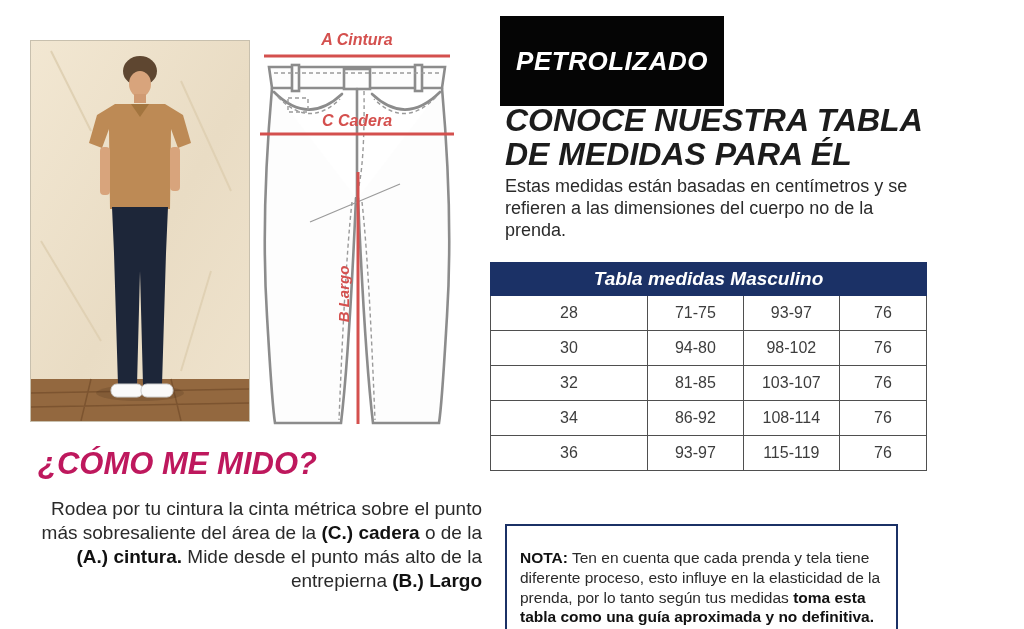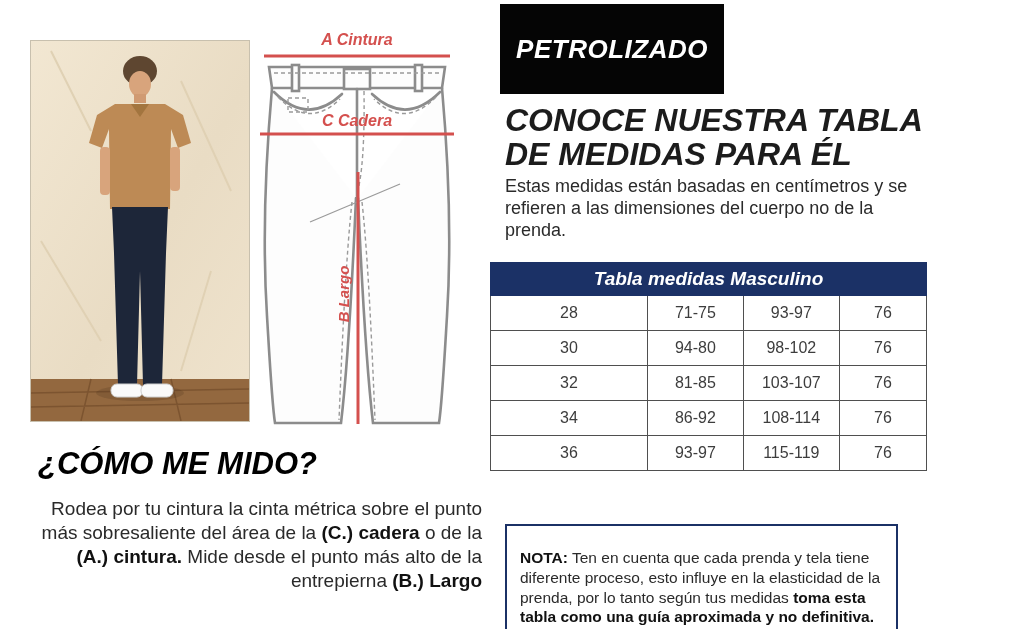--- a/index.html
+++ b/index.html
@@ -8,21 +8,21 @@
   .abs { position:absolute; }
 
   
   #photo { left:30px; top:40px; width:220px; height:382px;
            border:1px solid #c8c0ae; background:#ecdfca; }
 
   
   #diagram { left:252px; top:26px; width:210px; height:406px; }
 
   
-  #logo { left:500px; top:4px; width:224px; height:90px; background:#050505;
+  #logo { left:500px; top:16px; width:224px; height:90px; background:#050505;
           display:flex; flex-direction:column; justify-content:center; }
   #logo .brand { color:#fff; font-weight:bold; font-style:italic; font-size:26px;
                  letter-spacing:.5px; text-align:center; line-height:1; }
   #logo .sub   { color:#fff; font-weight:bold; font-style:italic; font-size:14px;
                  letter-spacing:4px; text-align:right; padding-right:28px; margin-top:3px; }
 
   
   #intro { left:505px; top:103px; width:430px; }
   #intro h1 { font-size:32px; line-height:1.07; font-weight:bold; font-style:italic; color:#1c1c1c; }
   #intro p  { margin-top:5px; font-size:18px; line-height:1.22; color:#2a2a2a; }
@@ -39,21 +39,21 @@
   #size-table col.c1{width:36%} #size-table col.c2{width:22%}
   #size-table col.c3{width:22%} #size-table col.c4{width:20%}
 
   
   #nota { left:505px; top:524px; width:393px; border:2px solid #1b3166;
           padding:22px 13px; font-size:15.5px; line-height:1.28; color:#2a2a2a; background:#fff; }
   #nota b { color:#111; }
 
   
   #howto { left:38px; top:446px; width:444px; }
-  #howto h2 { font-size:31px; font-weight:bold; font-style:italic; color:#000000; }
+  #howto h2 { font-size:31px; font-weight:bold; font-style:italic; color:#be185d; }
   #howto p  { margin-top:15px; font-size:19px; line-height:1.26; color:#2a2a2a;text-align:right; }
   #howto b  { color:#111; }
 </style>
 </head>
 <body>
 
 <div class="abs" id="photo">
   <svg width="218" height="380" viewBox="0 0 218 380">
     <defs>
       <linearGradient id="wall" x1="0" y1="0" x2="1" y2="1">

